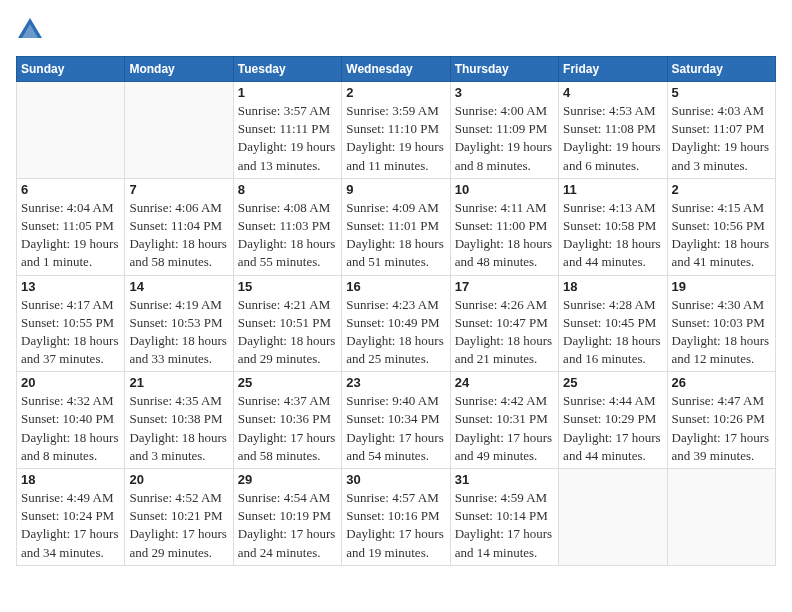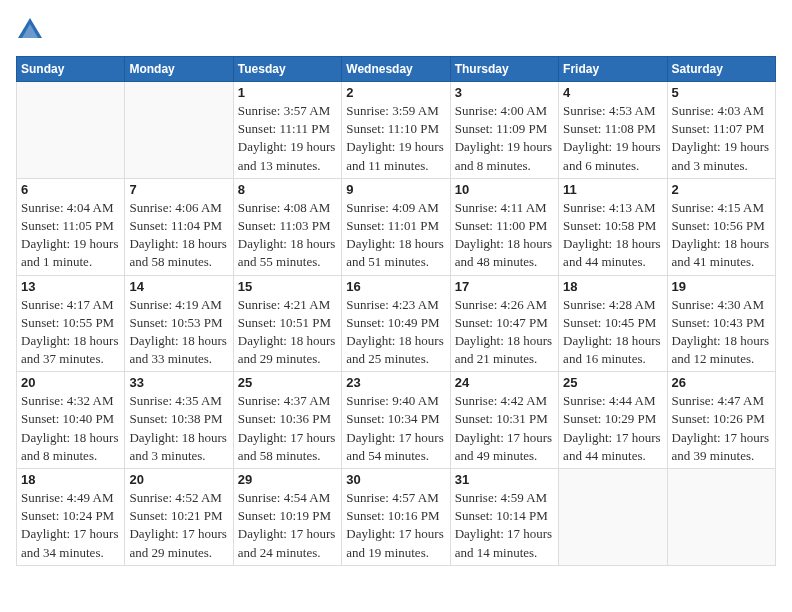--- a/index.html
+++ b/index.html
@@ -260,35 +260,35 @@
           <td>
             <span class="day-num">18</span>
             <div class="day-info">Sunrise: 4:28 AM
 Sunset: 10:45 PM
 Daylight: 18 hours
 and 16 minutes.</div>
           </td>
           <td>
             <span class="day-num">19</span>
             <div class="day-info">Sunrise: 4:30 AM
-Sunset: 10:43 PM
+Sunset: 10:03 PM
 Daylight: 18 hours
 and 12 minutes.</div>
           </td>
         </tr>
         <tr>
           <td>
             <span class="day-num">20</span>
             <div class="day-info">Sunrise: 4:32 AM
 Sunset: 10:40 PM
 Daylight: 18 hours
 and 8 minutes.</div>
           </td>
           <td>
-            <span class="day-num">33</span>
+            <span class="day-num">21</span>
             <div class="day-info">Sunrise: 4:35 AM
 Sunset: 10:38 PM
 Daylight: 18 hours
 and 3 minutes.</div>
           </td>
           <td>
             <span class="day-num">25</span>
             <div class="day-info">Sunrise: 4:37 AM
 Sunset: 10:36 PM
 Daylight: 17 hours

